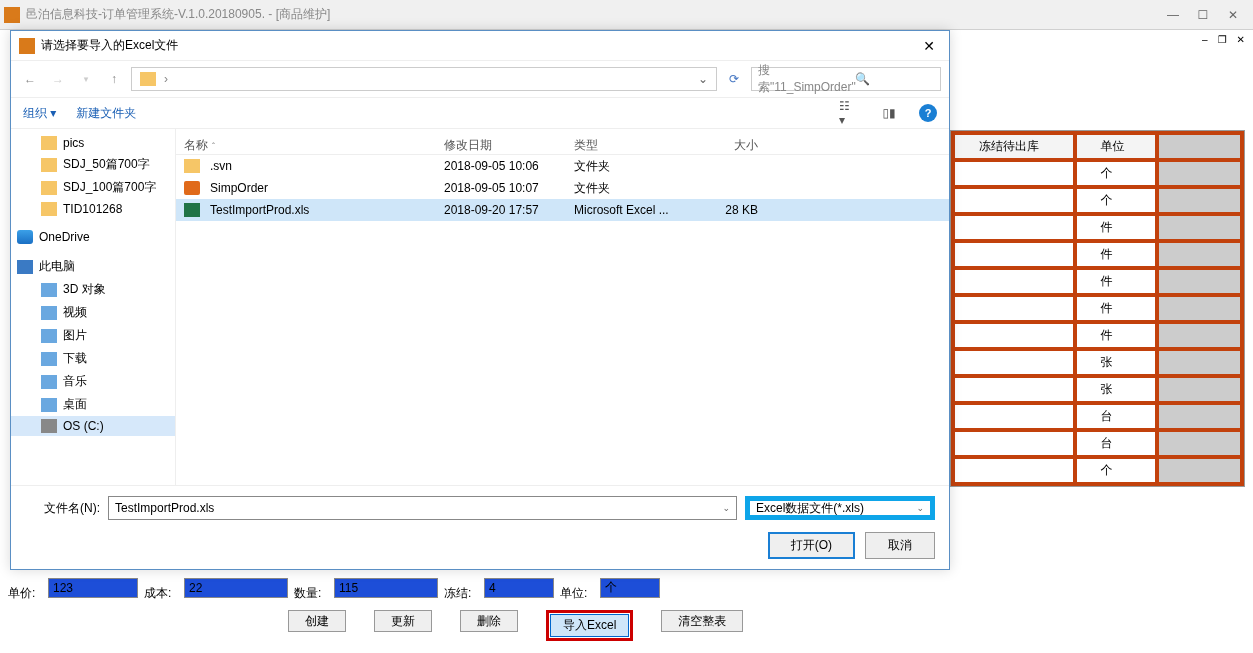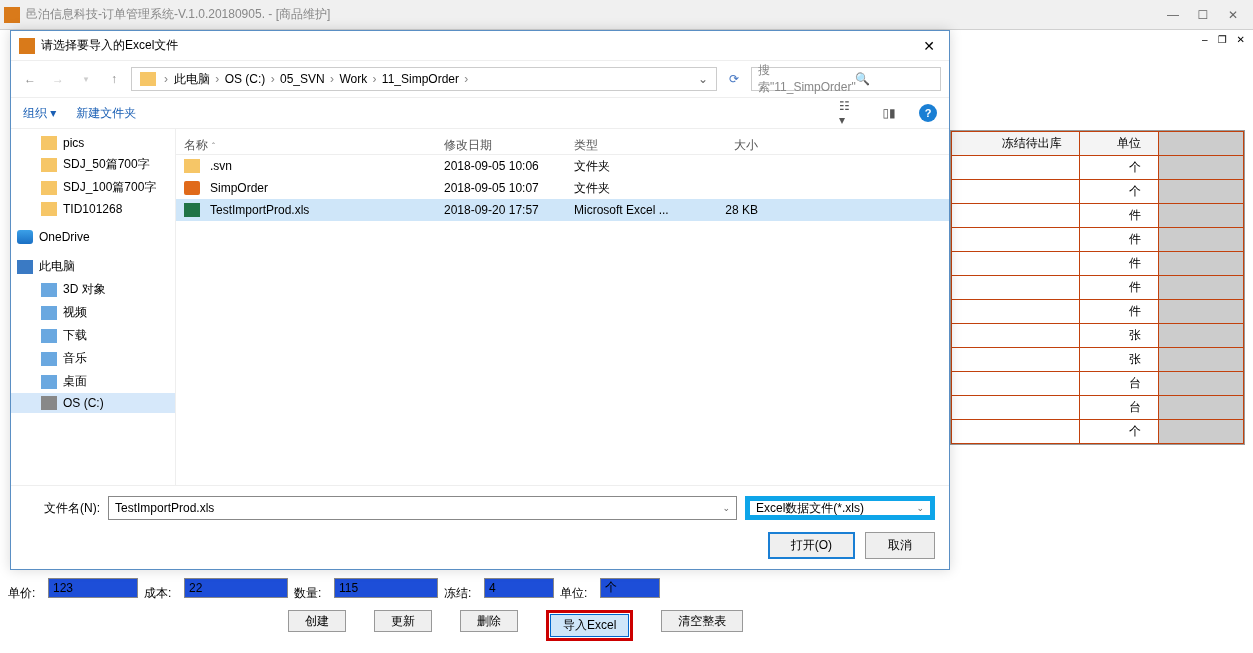--- a/index.html
+++ b/index.html
@@ -10,21 +10,21 @@
 .main-titlebar .app-icon { width:16px; height:16px; background:#d97a1a; margin-right:6px; }
 .main-titlebar .title { color:#888; flex:1; }
 .main-titlebar .sys-btns { display:flex; gap:18px; padding-right:10px; }
 .main-titlebar .sys-btn { width:12px; height:12px; display:flex; align-items:center; justify-content:center; color:#666; cursor:pointer; }
 .inner-titlebar { height:18px; display:flex; justify-content:flex-end; align-items:center; padding-right:8px; gap:10px; }
 .inner-titlebar span { font-size:10px; cursor:pointer; }
 
 
 .bg-grid { position:absolute; top:130px; left:950px; right:8px; border:1px solid #999; }
 .bg-grid table { width:100%; border-collapse:collapse; }
-.bg-grid th, .bg-grid td { border:1px solid #c2410c; padding:3px 17px; height:22px; text-align:right; font-weight:normal; background:#fff; }
+.bg-grid th, .bg-grid td { border:4px solid #c2410c; padding:3px 24px; height:22px; text-align:left; font-weight:normal; background:#fff; }
 .bg-grid th { background:#f4f4f4; }
 .bg-grid .filler { background:#ccc; width:85px; }
 
 
 .bottom-form { position:absolute; left:8px; bottom:12px; right:8px; }
 .form-row { display:flex; align-items:center; gap:6px; margin-top:6px; }
 .form-row label { min-width:34px; text-align:left;margin-top:12px; }
 .form-row input { border:1px solid #888; height:20px; padding:0 4px; background:#1d4ed8; }
 .btn-row { display:flex; gap:28px; margin-top:8px; margin-left:280px; }
 .btn { border:1px solid #999; background:#efefef; padding:2px 16px; height:22px; cursor:pointer; font-size:12px; }
@@ -222,21 +222,20 @@
     <div class="close">✕</div>
   </div>
   <div class="fd-nav">
     <div class="nav-arrow">←</div>
     <div class="nav-arrow" style="color:#ccc">→</div>
     <div class="nav-arrow" style="font-size:9px;color:#ccc">▾</div>
     <div class="nav-arrow">↑</div>
     <div class="breadcrumb">
       <div class="folder-icon"></div>
       <span class="sep">›</span>
-      <span id="crumbs"><span class="crumb">此电脑</span><span class="sep"> › </span><span class="crumb">OS (C:)</span><span class="sep"> › </span><span class="crumb">05_SVN</span><span class="sep"> › </span><span class="crumb">Work</span><span class="sep"> › </span><span class="crumb">11_SimpOrder</span><span class="sep"> › </span></span>
       <span class="drop">⌄</span>
     </div>
     <div class="refresh">⟳</div>
     <div class="search">
       <span>搜索"11_SimpOrder"</span>
       <span class="sicon">🔍</span>
     </div>
   </div>
   <div class="fd-toolbar">
     <div class="t-left">
@@ -282,20 +281,25 @@
         </div>
         <div class="tree-item">
           <span class="indent1"></span>
           <span class="tree-icon ico-sub"></span>
           <span class="tree-label">3D 对象</span>
         </div>
         <div class="tree-item">
           <span class="indent1"></span>
           <span class="tree-icon ico-sub"></span>
           <span class="tree-label">视频</span>
+        </div>
+        <div class="tree-item">
+          <span class="indent1"></span>
+          <span class="tree-icon ico-sub"></span>
+          <span class="tree-label">图片</span>
         </div>
         <div class="tree-item">
           <span class="indent1"></span>
           <span class="tree-icon ico-sub"></span>
           <span class="tree-label">下载</span>
         </div>
         <div class="tree-item">
           <span class="indent1"></span>
           <span class="tree-icon ico-sub"></span>
           <span class="tree-label">音乐</span>

